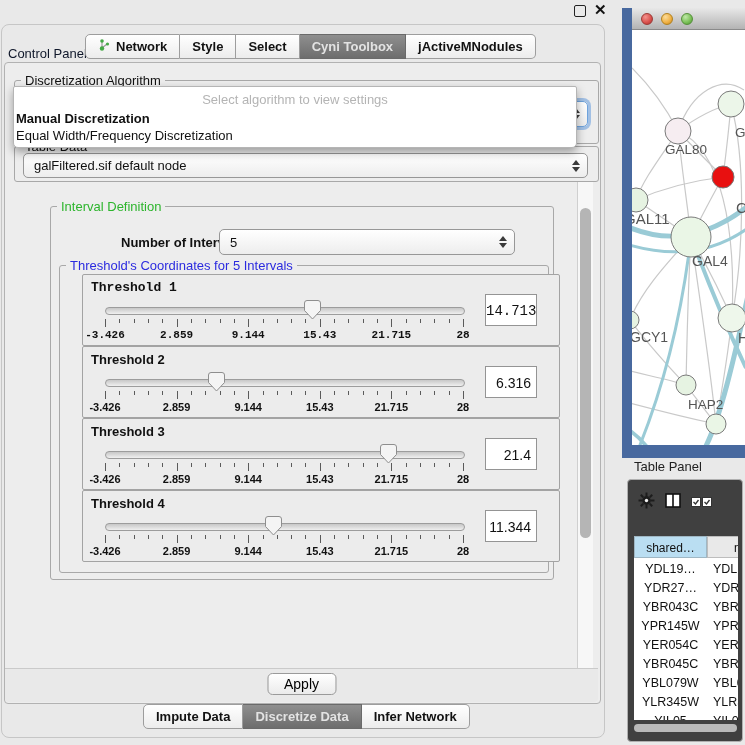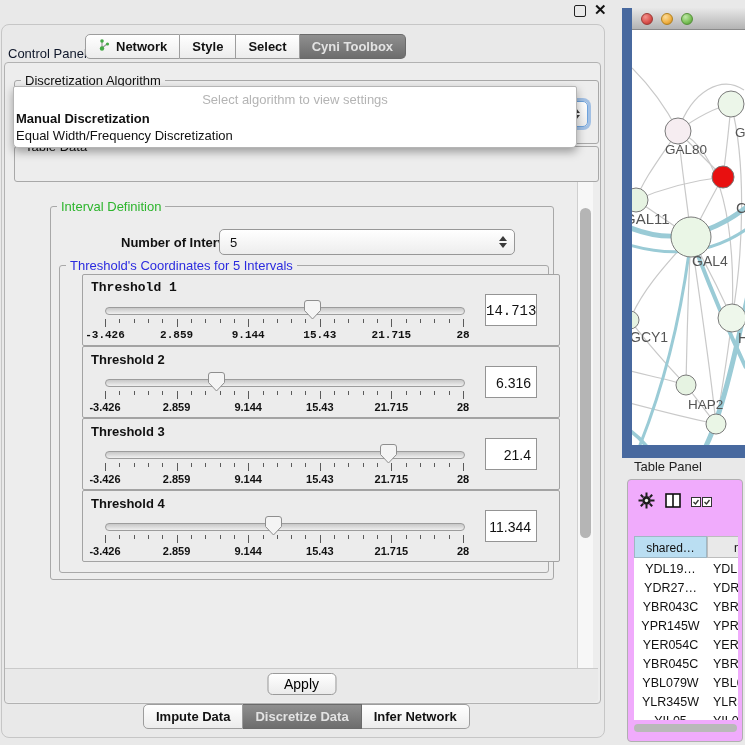--- a/index.html
+++ b/index.html
@@ -93,21 +93,21 @@
   #net-titlebar{left:10px;top:0;width:113px;height:22px;background:linear-gradient(#e8e8e8,#b3b3b3);
                 border-bottom:1px solid #8a8a8a;display:flex;align-items:center;gap:8px;padding-left:9px;box-sizing:border-box;}
   .tlight{width:12px;height:12px;border-radius:50%;cursor:pointer;}
   .tlight.red{background:radial-gradient(circle at 35% 30%,#f3938e,#d94f4b 60%,#a33330);border:1px solid #9c3a36;box-sizing:border-box;}
   .tlight.yellow{background:radial-gradient(circle at 35% 30%,#fbdc9a,#efaf41 60%,#c07f1c);border:1px solid #b2821f;box-sizing:border-box;}
   .tlight.green{background:radial-gradient(circle at 35% 30%,#c0e8a8,#78bf55 60%,#4d8f33);border:1px solid #56903b;box-sizing:border-box;}
   #net-canvas{left:10px;top:22px;width:113px;height:415px;background:#fff;overflow:hidden;}
 
   
   #tp-title{left:634px;top:459px;color:#222;}
-  #table-panel{left:627px;top:479px;width:114px;height:261px;background:#f0abfc;
+  #table-panel{left:627px;top:479px;width:114px;height:261px;background:#404040;
                border:1px solid #b0b0b0;border-radius:4px;overflow:hidden;}
   #tp-toolbar{left:10px;top:10px;width:100px;height:24px;display:flex;gap:10px;align-items:center;}
   #tp-table{left:6px;top:56px;width:104px;height:184px;background:#fff;overflow:hidden;}
   .th{position:absolute;top:0;height:22px;line-height:22px;font-size:12px;box-sizing:border-box;border:1px solid #9fb7c4;}
   #th1{left:0;width:73px;background:#badef2;text-align:center;}
   #th2{left:73px;width:40px;background:#e9e9e9;border-color:#bdbdbd;padding-left:26px;}
   .trow{position:absolute;left:0;width:120px;height:19px;line-height:19px;font-size:12.5px;cursor:default;}
   .td1{position:absolute;left:0;width:73px;text-align:center;}
   .td2{position:absolute;left:79px;width:41px;overflow:hidden;white-space:nowrap;}
   #tp-hscroll{position:absolute;left:6px;top:244px;width:104px;height:9px;}
@@ -142,37 +142,47 @@
     </div>
     <div class="seg">
         <span>Style</span>
       </div>
     <div class="seg">
         <span>Select</span>
       </div>
     <div class="seg selected">
         <span>Cyni Toolbox</span>
       </div>
+    <div class="seg">
+        <span>jActiveMNodules</span>
+      </div>
   </div>
 
   <div class="abs" id="main-panel"></div>
 
   <div class="fieldset" style="left:14px;top:80px;width:583px;height:62px;">
     <span class="legend">Discretization Algorithm</span>
     <div class="combo focused" style="left:8px;top:20px;width:563px;height:24px;">
       <span class="val"></span>
       <span class="stepper">
           <span class="tri-up"></span>
           <span class="tri-down"></span>
         </span>
     </div>
   </div>
 
   <div class="fieldset" style="left:14px;top:146px;width:583px;height:34px;">
     <span class="legend">Table Data</span>
+    <div class="combo" style="left:8px;top:6px;width:563px;height:23px;">
+      <span class="val">galFiltered.sif default node</span>
+      <span class="stepper">
+          <span class="tri-up"></span>
+          <span class="tri-down"></span>
+        </span>
+    </div>
   </div>
 
   <div class="abs" id="algo-popup">
     <div class="hint">Select algorithm to view settings</div>
     <div class="opt bold">Manual Discretization</div>
     <div class="opt">Equal Width/Frequency Discretization</div>
   </div>
 
   <div class="abs" id="viewport">
 

